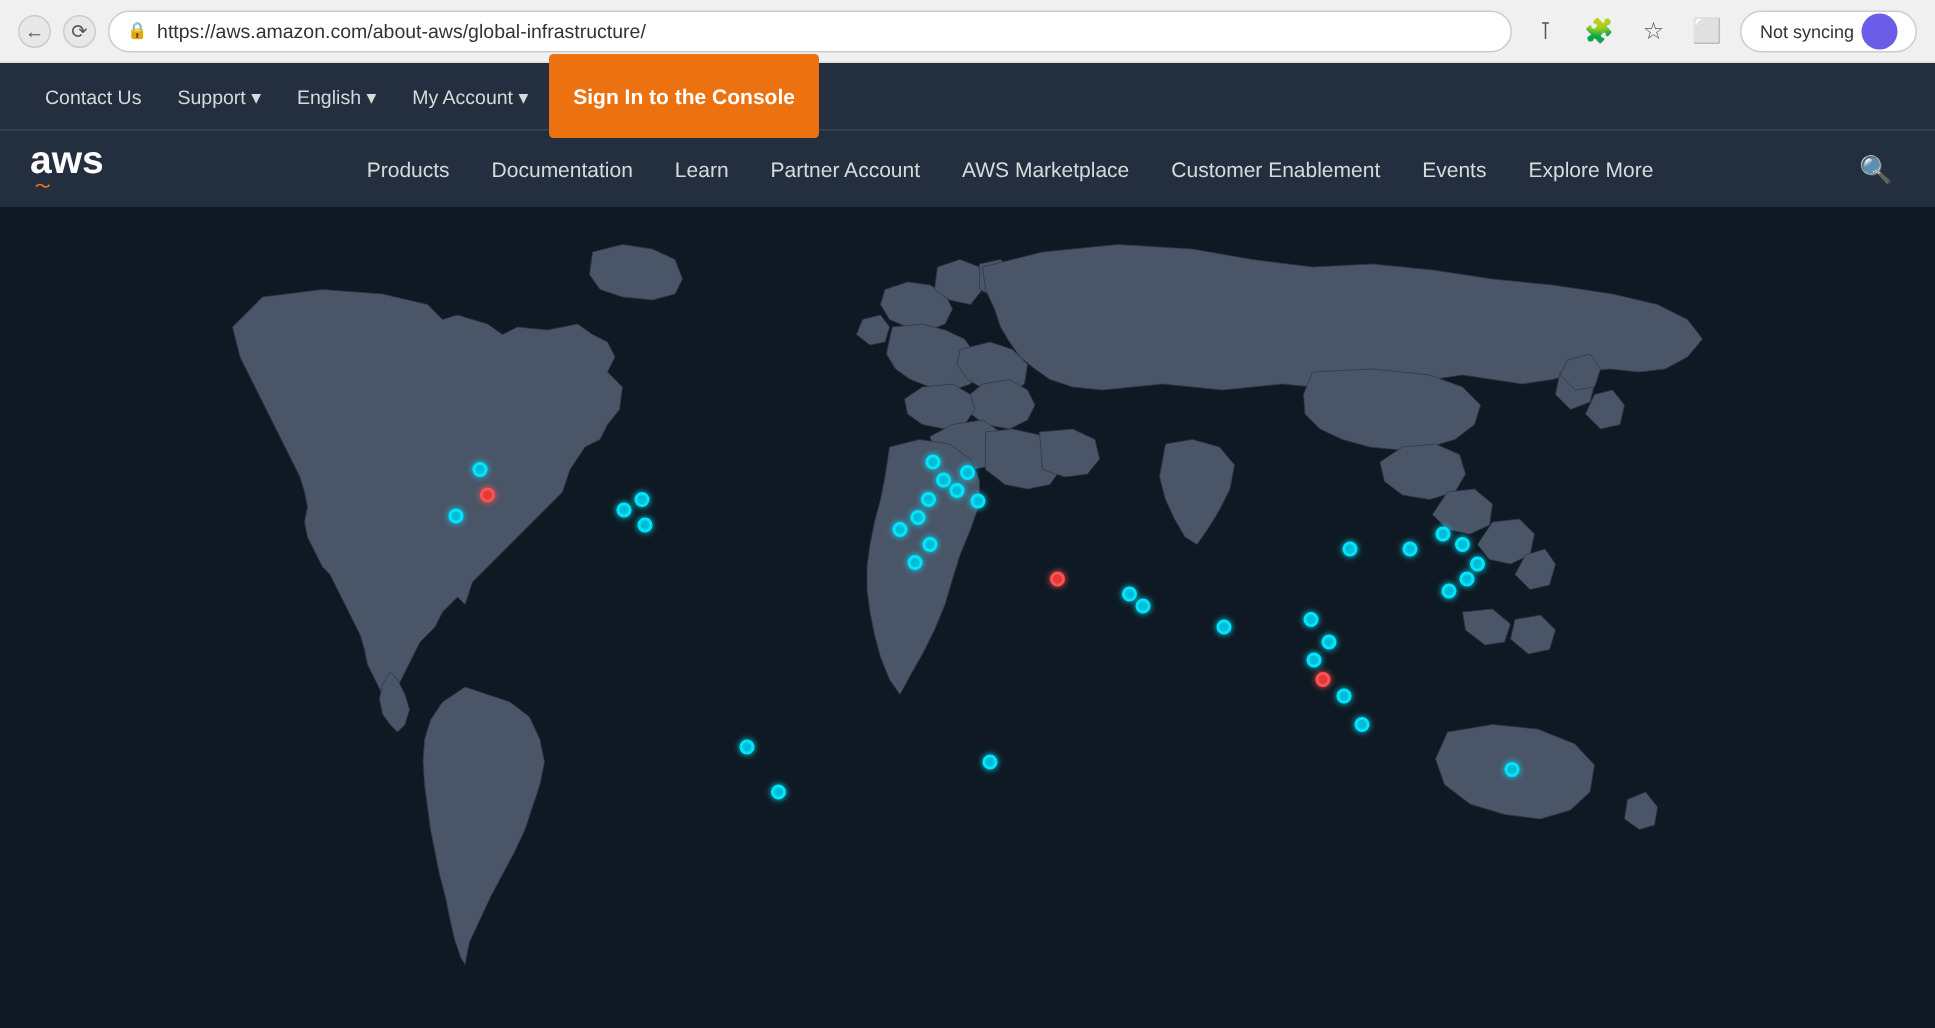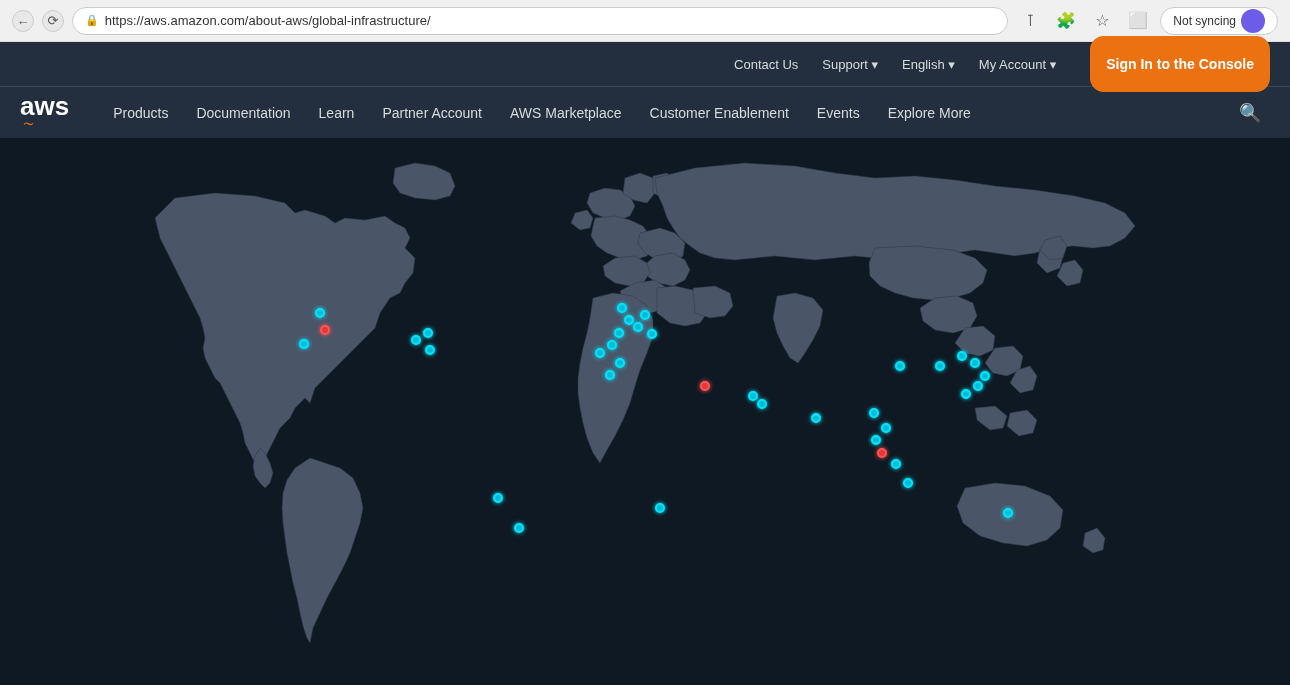--- a/index.html
+++ b/index.html
@@ -64,51 +64,50 @@
       background: #6c5ce7;
     }
 
     
     .aws-top-bar {
       background: #232f3e;
       height: 44px;
       display: flex;
       align-items: center;
       padding: 0 20px;
-      justify-content: flex-end;
       gap: 4px;
     }
     .aws-top-bar a {
       color: #d5dbdb;
       font-size: 13px;
       text-decoration: none;
       padding: 0 10px;
       cursor: pointer;
     }
     .sign-in-btn {
       background: #ec7211;
       color: #fff !important;
       padding: 20px 16px !important;
-      border-radius: 14px;
+      border-radius: 3px;
       font-size: 14px !important;
       font-weight: 600;
-      margin-left: 20px;
+      margin-left: 0;
     }
 
     
     .aws-nav {
       background: #232f3e;
       height: 52px;
       display: flex;
       align-items: center;
       padding: 0 20px;
       border-top: 1px solid #37475a;
     }
     .aws-logo {
-      margin-right: 30px;
+      margin-right: 46px;
       display: flex;
       align-items: center;
     }
     .aws-logo-text {
       font-size: 26px;
       font-weight: bold;
       color: #fff;
       line-height: 1;
     }
     .aws-logo-smile {
@@ -116,20 +115,21 @@
       color: #ec7211;
       margin-top: -2px;
       text-align: left;
       padding-left: 3px;
     }
     .nav-items {
       display: flex;
       align-items: center;
       gap: 0;
       flex: 1;
+      justify-content: center;
     }
     .nav-item {
       color: #d5dbdb;
       font-size: 14px;
       padding: 0 14px;
       height: 52px;
       display: flex;
       align-items: center;
       cursor: pointer;
       white-space: nowrap;

